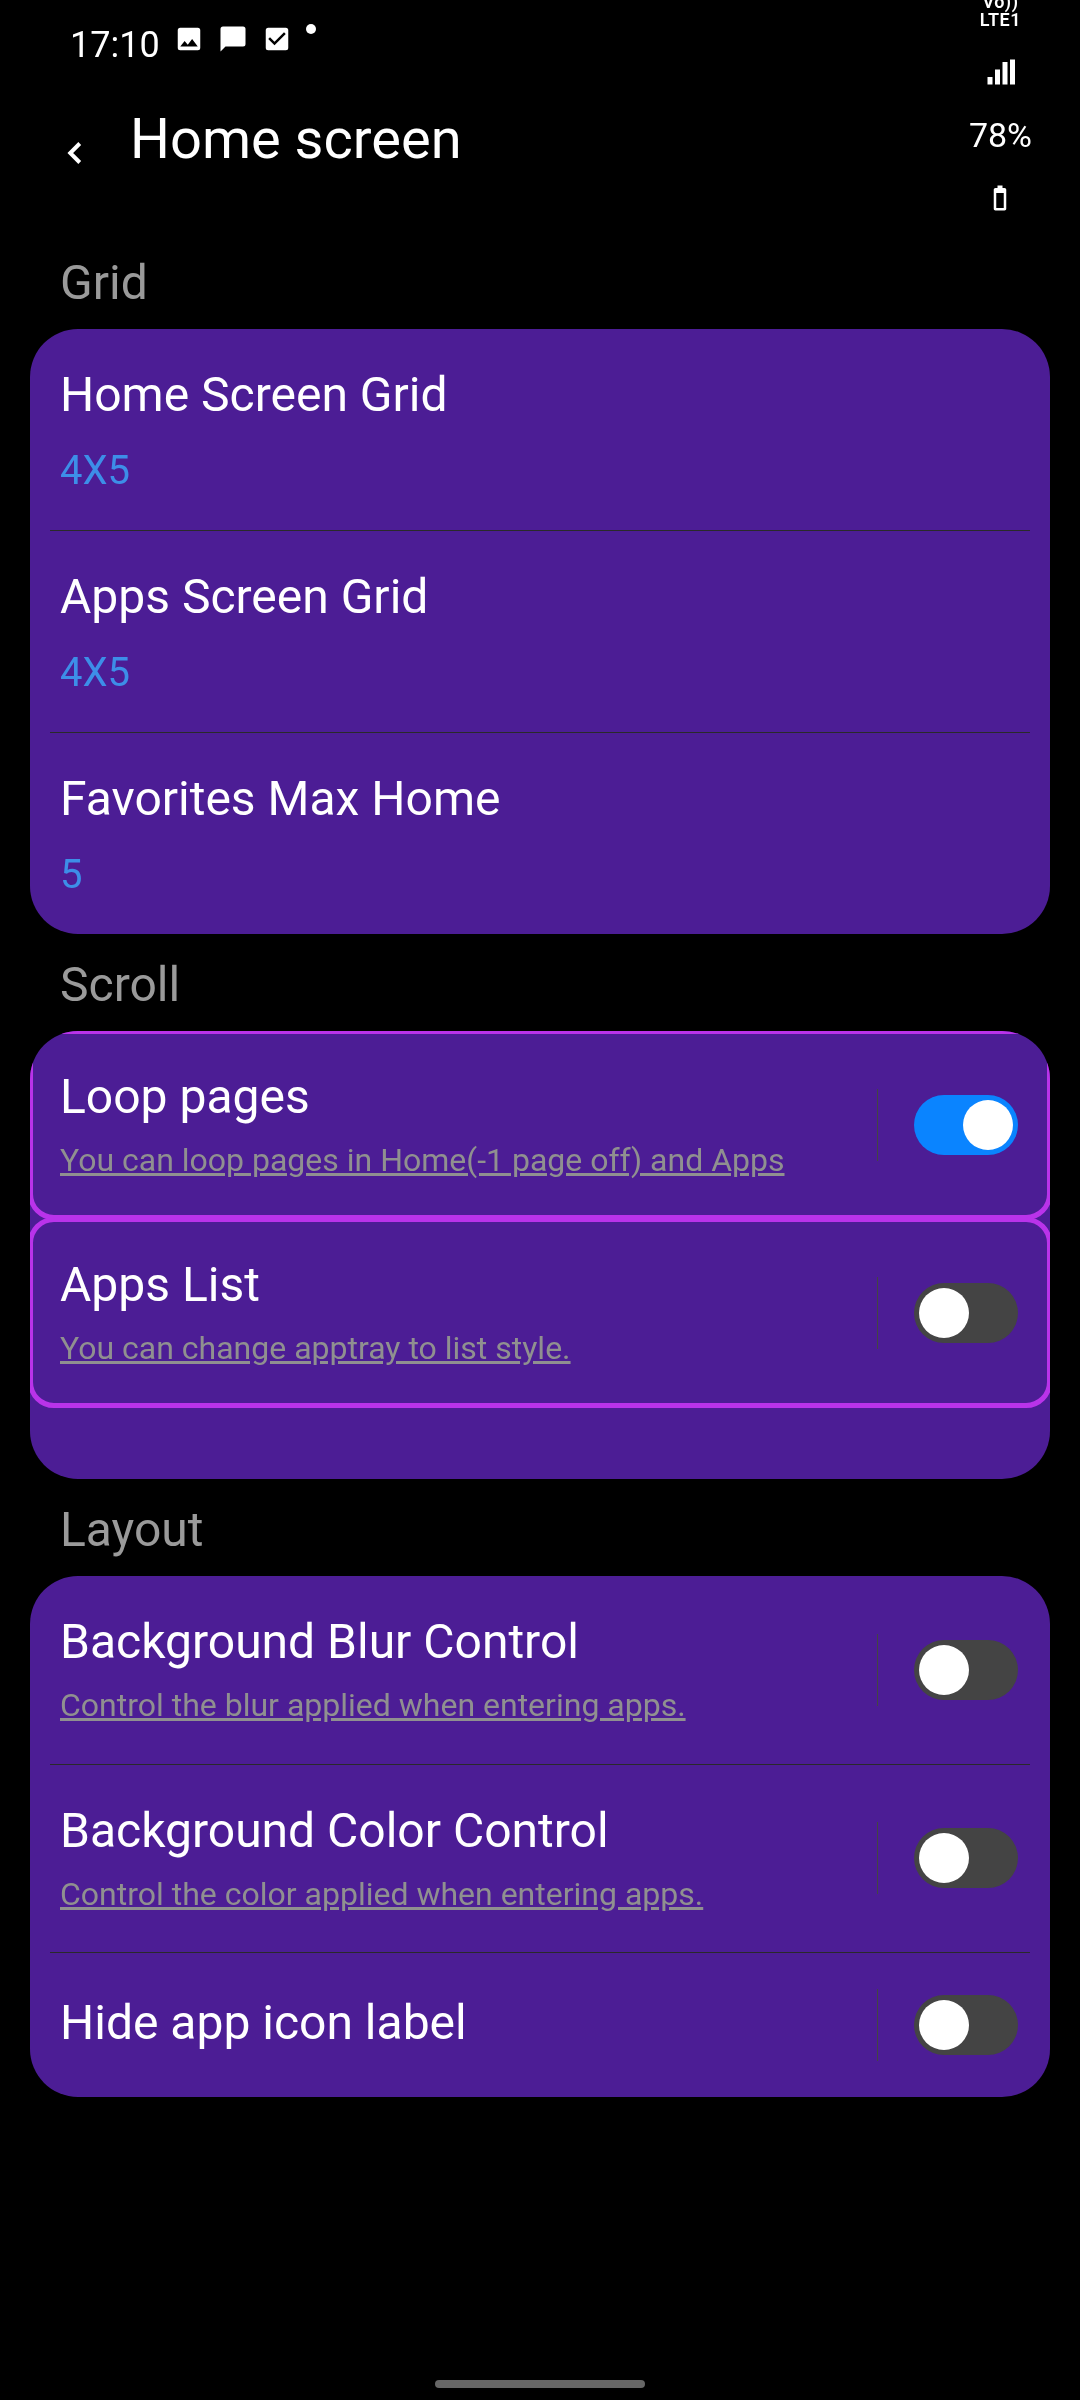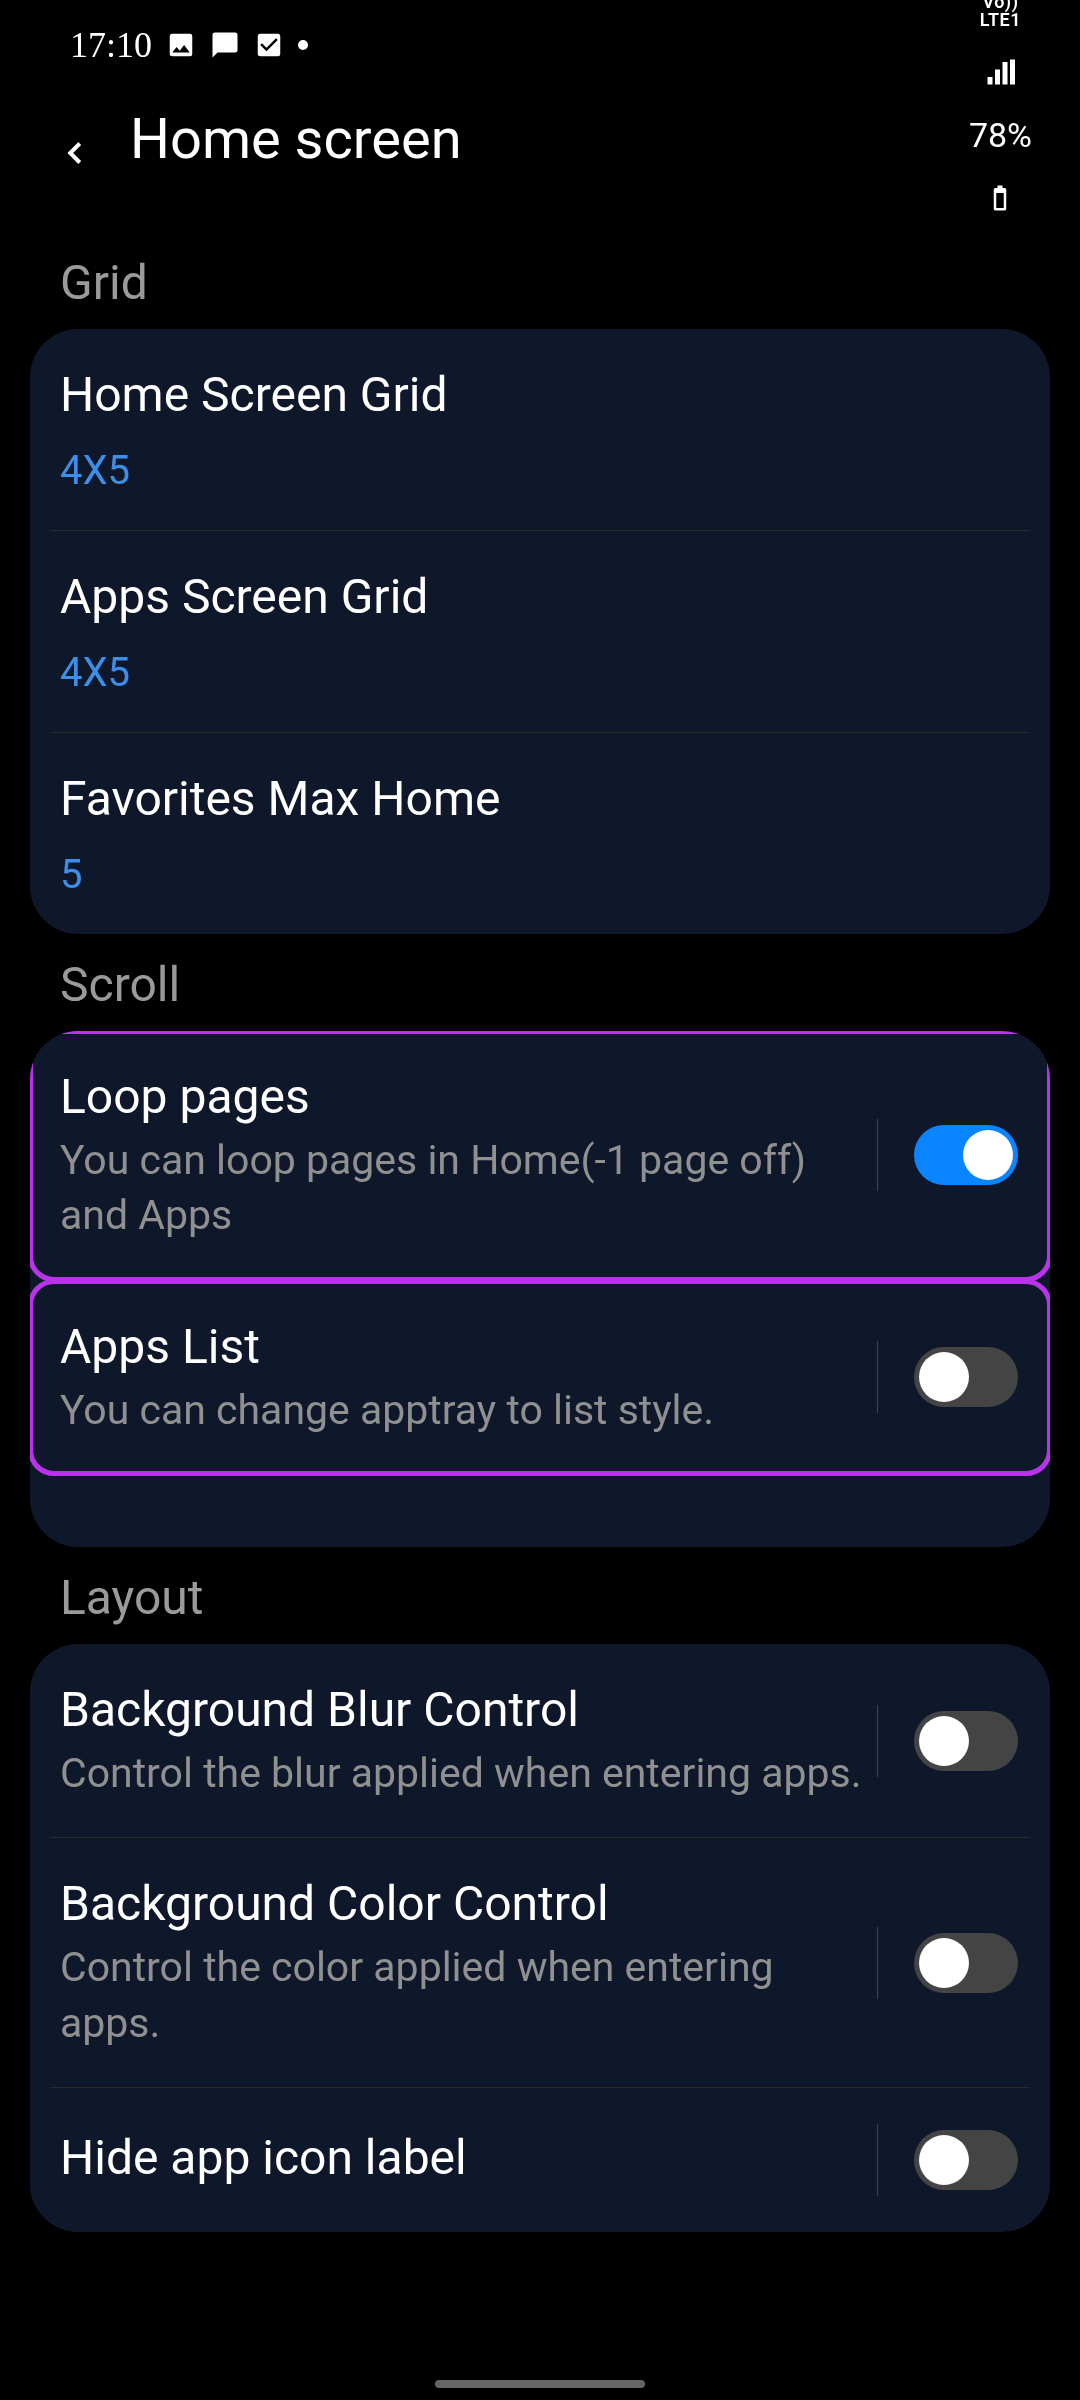--- a/index.html
+++ b/index.html
@@ -14,23 +14,21 @@
     .status-bar {
       display: flex;
       justify-content: space-between;
       align-items: center;
       padding: 18px 48px 18px 70px;
       height: 90px;
       font-size: 36px;
     }
     .status-left {
       display: flex;
-      align-items: center;
       gap: 14px;
-      font-family: Liberation Serif, serif;
     }
     .status-right {
       display: flex;
       align-items: center;
       gap: 28px;
       font-size: 34px;
       flex-direction: column;
     }
     .status-icon-sm {
       width: 30px;
@@ -59,21 +57,21 @@
       font-size: 56px;
       font-weight: 400;
       color: #ffffff;
     }
     .section-label {
       padding: 22px 60px 18px;
       font-size: 48px;
       color: #9a9a9a;
     }
     .card {
-      background: #0f172a;
+      background: #4c1d95;
       margin: 0 30px;
       border-radius: 48px;
       overflow: hidden;
     }
     .row {
       display: flex;
       align-items: center;
       justify-content: space-between;
       padding: 36px 32px 36px 30px;
       cursor: pointer;
@@ -87,24 +85,25 @@
       color: #ffffff;
       line-height: 1.25;
       margin-bottom: 4px;
     }
     .row-value {
       font-size: 40px;
       color: #3d8ee8;
       margin-top: 22px;
     }
     .row-desc {
-      font-size: 41px;
+      font-size: 32px;
       color: #909090;
       line-height: 1.35;
-      margin-top: 6px;
+      margin-top: 12px;
+      text-decoration: underline;
     }
     .divider {
       height: 1px;
       background: #2a2a2a;
       margin: 0 20px;
     }
     .toggle {
       position: relative;
       width: 104px;
       height: 60px;

